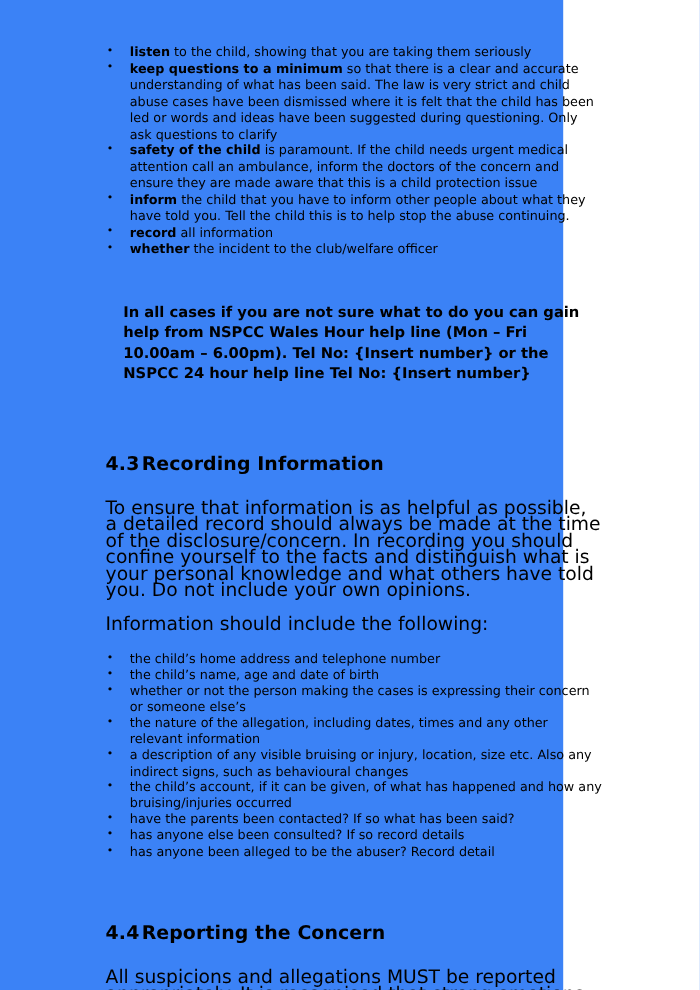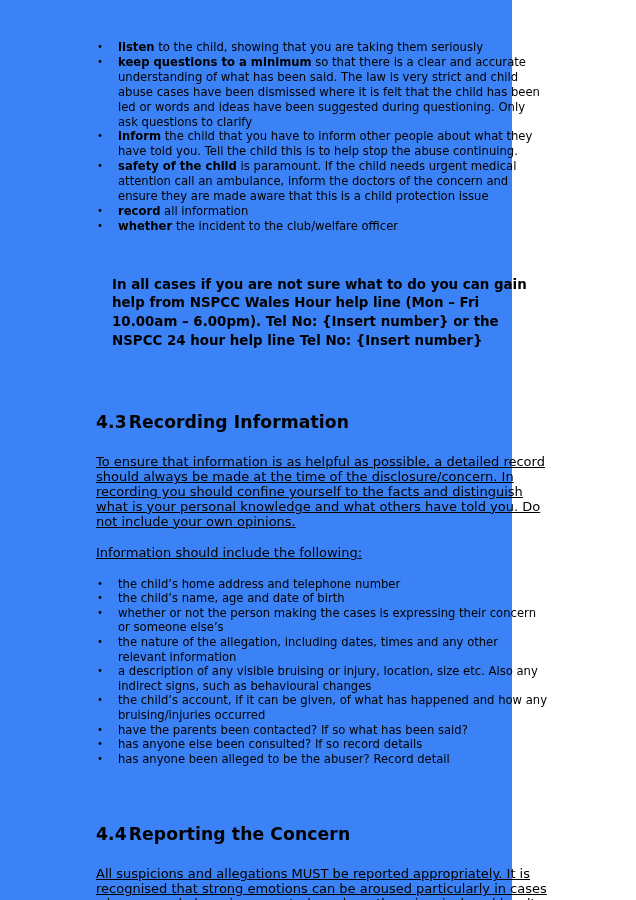--- a/index.html
+++ b/index.html
@@ -51,23 +51,22 @@
   ul.bullets.tight > li {
     line-height: 14.6px;
   }
   .lead {
     font-weight: bold;
   }
 
   
   p.para {
     margin: 0;
-    font-size: 13px;
+    font-size: 17px;
     line-height: 14.9px;
-    text-decoration: underline;
   }
   p.bold-note {
     margin: 16px;
     font-size: 13.4px;
     line-height: 18.6px;
     font-weight: bold;
   }
 
   
   h2.section-heading {
@@ -89,22 +88,22 @@
 </style>
 </head>
 <body>
 
 <div class="page">
   <div class="doc-body">
 
     <ul class="bullets">
       <li><span class="lead">listen</span><span> to the child, showing that you are taking them seriously</span></li>
       <li><span class="lead">keep questions to a minimum</span><span> so that there is a clear and accurate understanding of what has been said.  The law is very strict and child abuse cases have been dismissed where it is felt that the child has been led or words and ideas have been suggested during questioning.  Only ask questions to clarify</span></li>
+      <li><span class="lead">safety of the child</span><span> is paramount.  If the child needs urgent medical attention call an ambulance, inform the doctors of the concern and ensure they are made aware that this is a child protection issue</span></li>
       <li><span class="lead">inform</span><span> the child that you have to inform other people about what they have told you.  Tell the child this is to help stop the abuse continuing.</span></li>
-      <li><span class="lead">safety of the child</span><span> is paramount.  If the child needs urgent medical attention call an ambulance, inform the doctors of the concern and ensure they are made aware that this is a child protection issue</span></li>
       <li><span class="lead">record</span><span> all information</span></li>
       <li><span class="lead">whether</span><span> the incident to the club/welfare officer</span></li>
     </ul>
 
     <div class="sp-26"></div>
 
     <p class="bold-note">In all cases if you are not sure what to do you can gain help from NSPCC Wales Hour help line (Mon – Fri 10.00am – 6.00pm).  Tel No: {Insert number} or the NSPCC 24 hour help line Tel No: {Insert number}</p>
 
     <div class="sp-46"></div>
 

